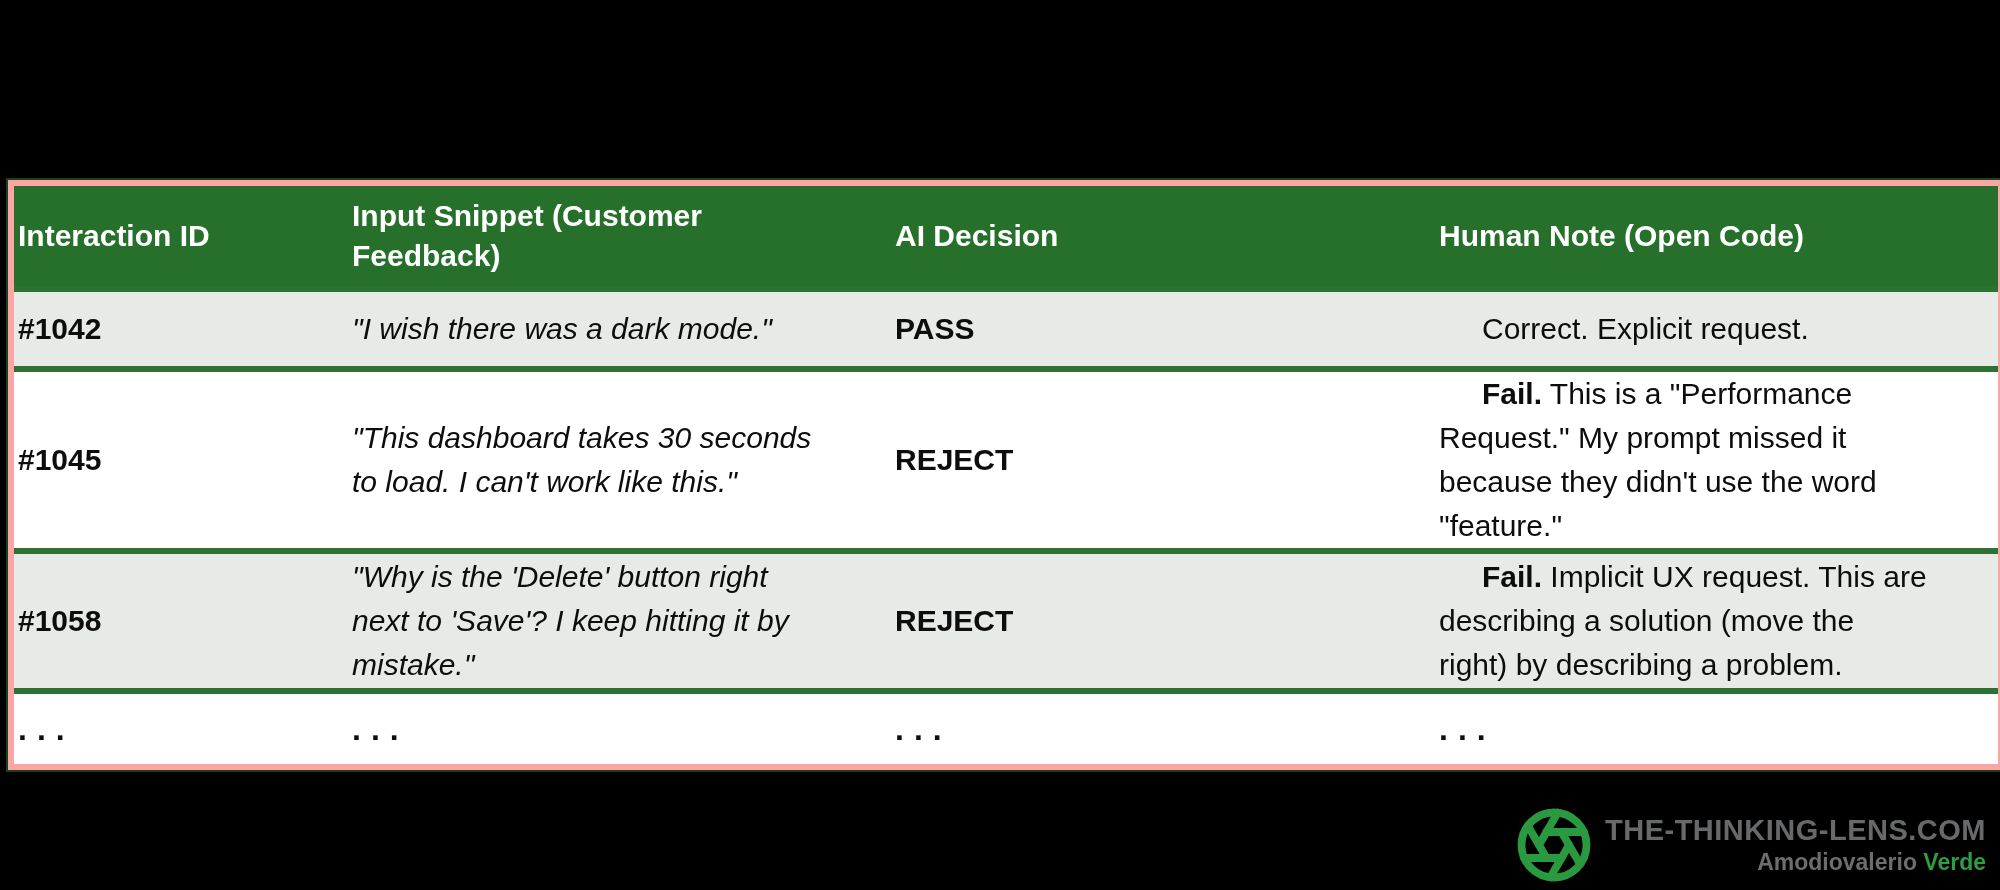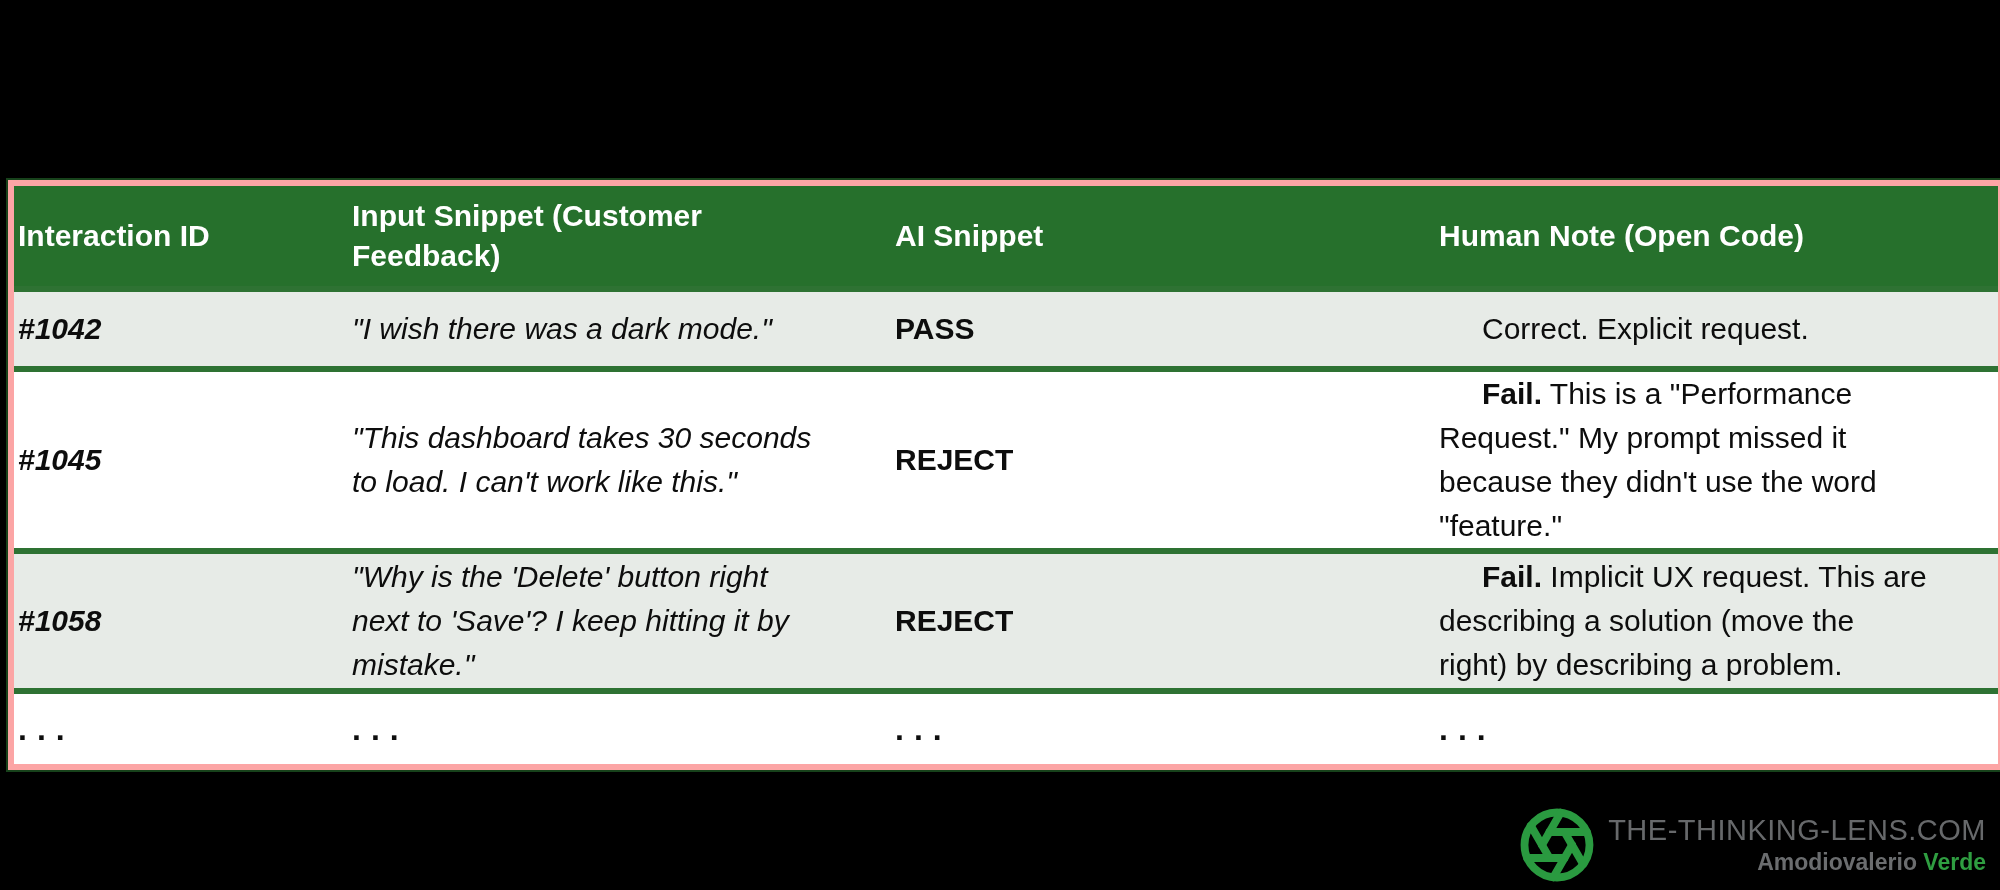--- a/index.html
+++ b/index.html
@@ -29,33 +29,33 @@
   td{
     font-size:30px;color:#0d0d0d;vertical-align:middle;
     padding:0;line-height:44px;
   }
   tbody td{border-top:6px solid #2e7233;}
   tr.alt{background:#e7ebe7;}
   tr.r1 td{height:74px;}
   tr.r2 td{height:176px;}
   tr.r3 td{height:134px;}
   tr.r4 td{height:70px;}
-  .id{font-weight:bold;font-style:italic;}
+  .id{font-weight:bold;}
   .snippet{font-style:italic;padding-right:14px;}
   .decision{font-weight:bold;}
   .note{padding-right:24px;}
   .note b{font-weight:bold;margin-left:43px;}
   .dots{font-weight:bold;letter-spacing:10px;font-size:32px;}
   .footer{
     position:absolute;right:14px;bottom:6px;
     display:flex;align-items:center;gap:12px;
   }
   .logo-icon{width:78px;height:78px;display:block;}
   .brandcol{display:flex;flex-direction:column;align-items:flex-end;gap:2px;}
-  .brand{font-size:29px;font-weight:normal;color:#67696b;letter-spacing:0.5px;white-space:nowrap;text-align:center;}
+  .brand{font-size:29px;font-weight:bold;color:#67696b;letter-spacing:0.5px;white-space:nowrap;text-align:center;}
   .byline{font-size:23px;font-weight:bold;color:#6b6d6f;white-space:nowrap;}
   .byline .green{color:#2f9e41;}
 </style>
 </head>
 <body>
 
 <div class="tablewrap">
   <table>
     <colgroup>
         <col class="c1">
@@ -63,21 +63,21 @@
         <col class="c3">
         <col>
       </colgroup>
     <thead>
       <tr>
         <th class="first">Interaction ID</th>
         <th>
           <div>Input Snippet (Customer</div>
           <div>Feedback)</div>
         </th>
-        <th>AI Snippet</th>
+        <th>AI Decision</th>
         <th>Human Note (Open Code)</th>
       </tr>
     </thead>
     <tbody>
       <tr class="alt r1">
         <td class="first id">#1042</td>
         <td class="snippet">"I wish there was a dark mode."</td>
         <td class="decision">PASS</td>
         <td class="note"><b></b><span>Correct. Explicit request.</span></td>
       </tr>

